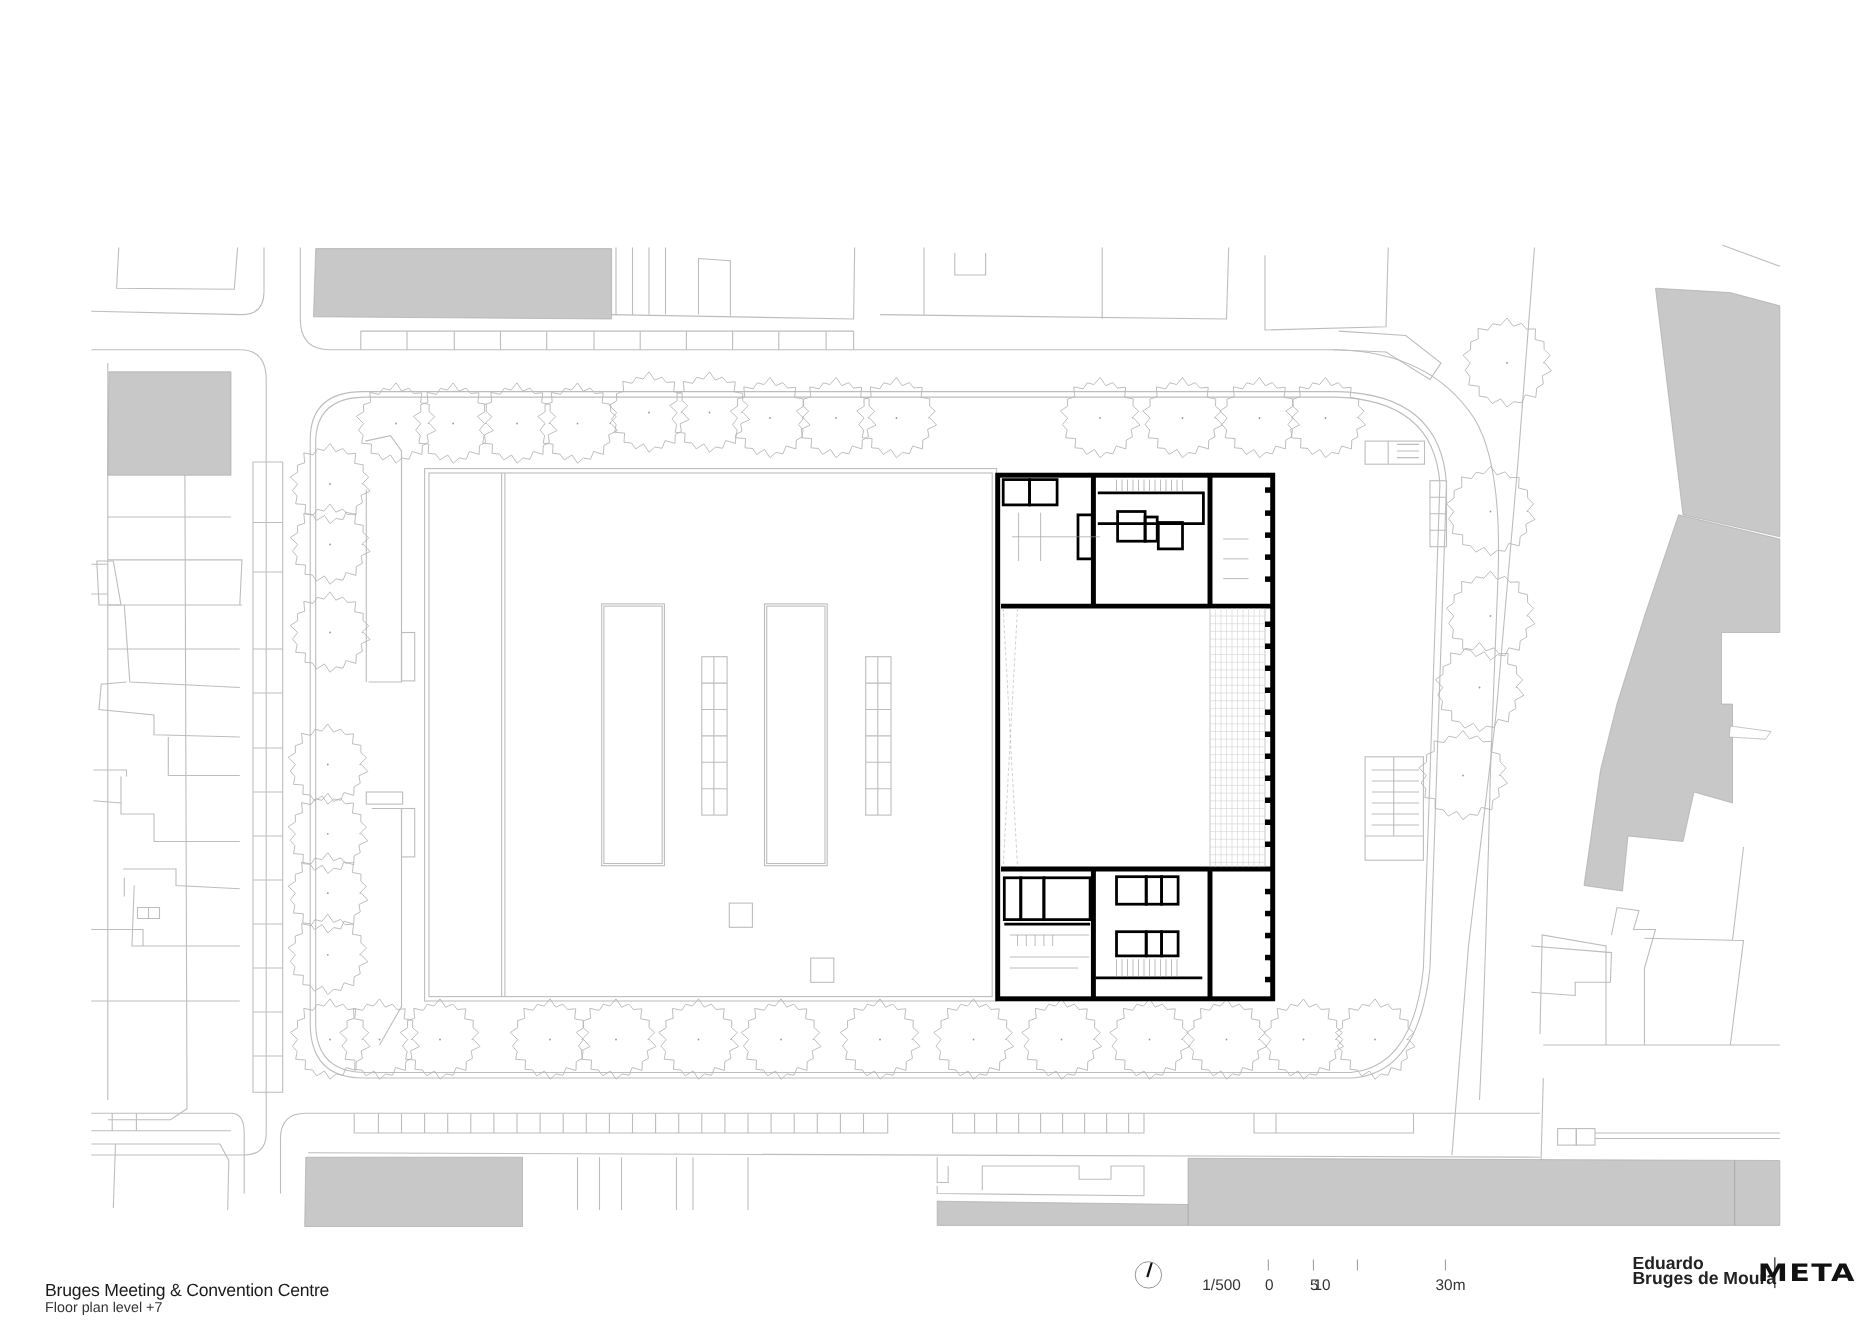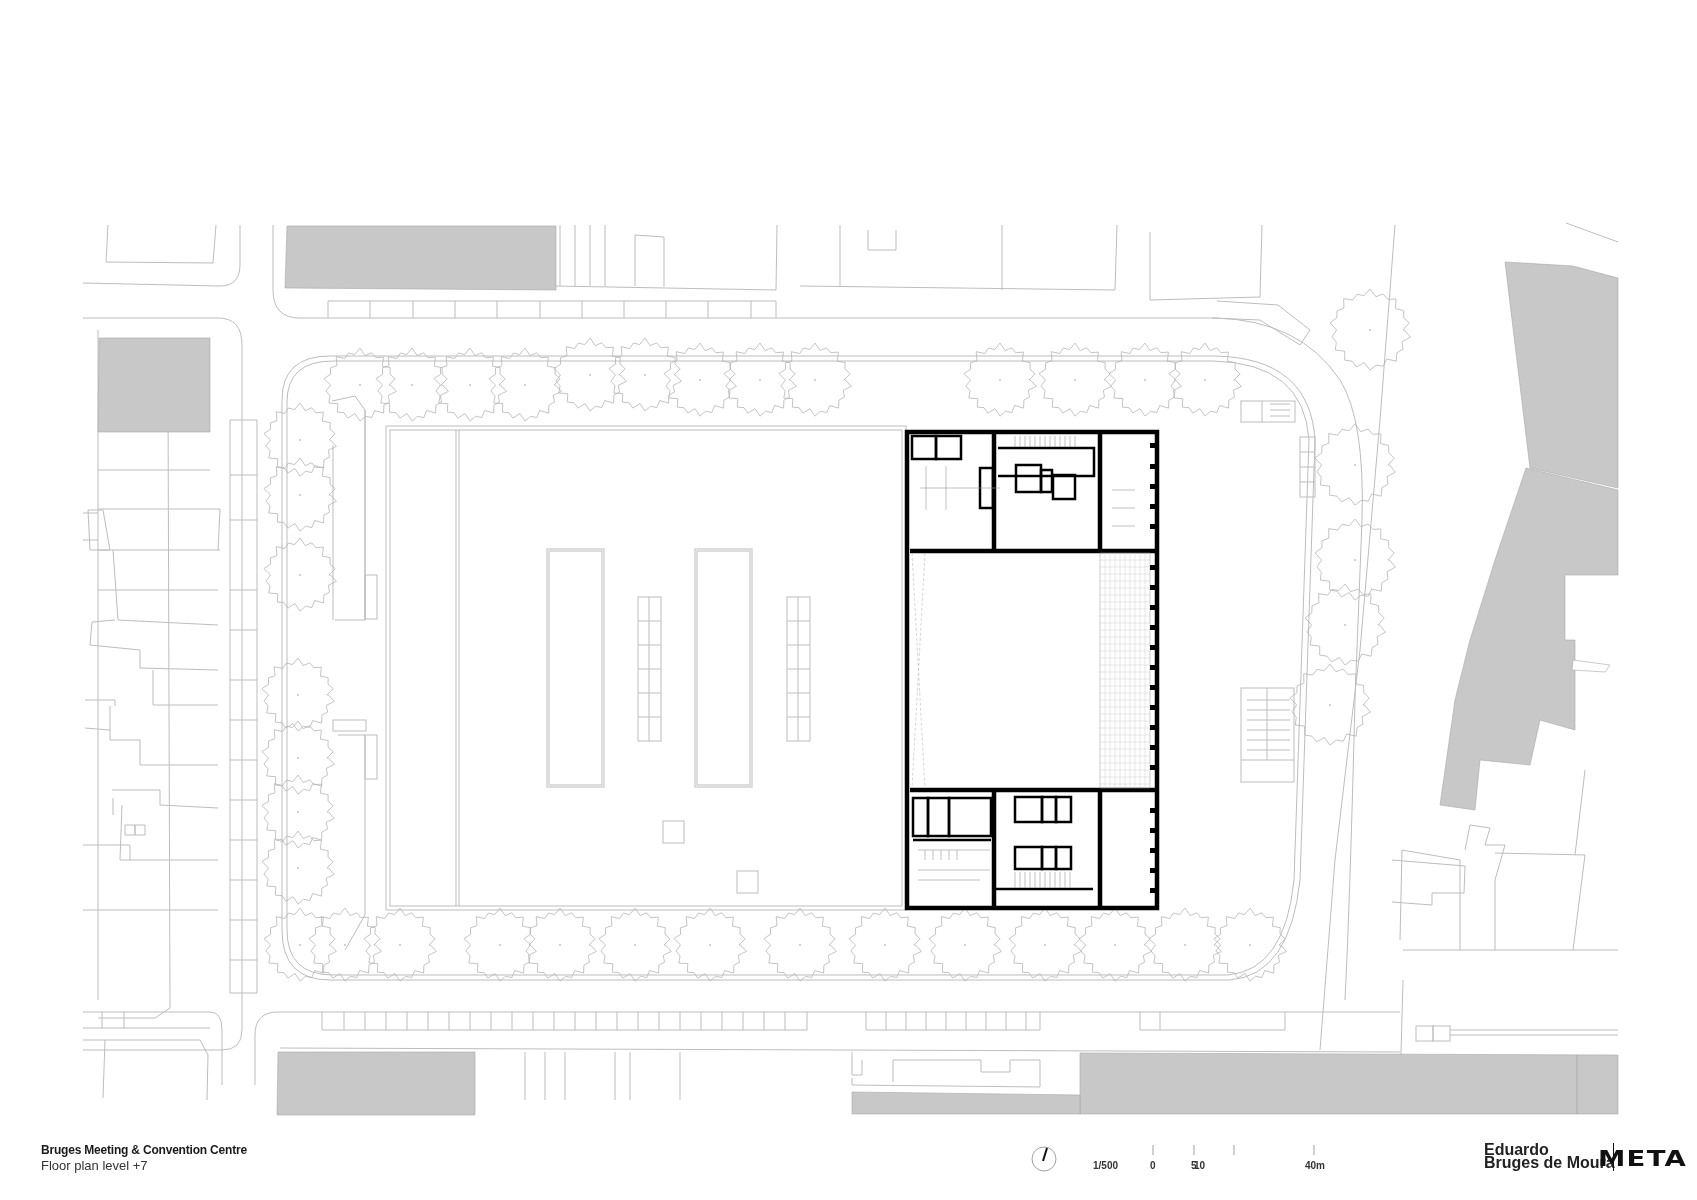--- a/index.html
+++ b/index.html
@@ -1,21 +1,21 @@
 <!DOCTYPE html>
 <html><head>
 <meta charset="utf-8">
 <style>
   html, body { margin:0; padding:0; background:#ffffff; }
   body { width:1697px; height:1200px; position:relative; overflow:hidden; font-family:"Liberation Sans", sans-serif; color:#1a1a1a; }
   #plan { position:absolute; left:0; top:0; width:1697px; height:1200px; }
   .title-block { position:absolute; left:41px; top:1143px; line-height:15px; }
-  .title-block .t1 { font-size:12px; font-weight:bold; letter-spacing:-0.2px; }
+  .title-block .t1 { font-size:16px; font-weight:normal; letter-spacing:-0.2px;margin-top:23px; }
   .title-block .t2 { font-size:13px; color:#333; }
-  .scale-lbl { position:absolute; top:1160px; font-size:10px; color:#333;font-weight:bold; }
+  .scale-lbl { position:absolute; top:1160px; font-size:14px; color:#333; }
   .credit { position:absolute; left:1484px; top:1143px; font-size:16px; font-weight:bold; line-height:13px; color:#222; }
   .logo { position:absolute; left:1598px; top:1146px; font-size:22px; font-weight:900; letter-spacing:1px; color:#111; font-family:"DejaVu Sans", sans-serif; transform:scaleX(1.25); transform-origin:left; }
   .logo-bar { position:absolute; left:1613px; top:1143px; width:1px; height:28px; background:#111; }
 </style>
 </head>
 <body>
 
 <svg id="plan" viewBox="0 0 1697 1200" xmlns="http://www.w3.org/2000/svg">
   <g fill="none" stroke="#bdbdbd" stroke-width="1">
 
@@ -259,20 +259,20 @@
 
 <div class="title-block">
   <div class="t1">Bruges Meeting &amp; Convention Centre</div>
   <div class="t2">Floor plan level +7</div>
 </div>
 
 <div class="scale-lbl" style="left:1093px">1/500</div>
 <div class="scale-lbl" style="left:1150px">0</div>
 <div class="scale-lbl" style="left:1191px">5</div>
 <div class="scale-lbl" style="left:1194px">10</div>
-<div class="scale-lbl" style="left:1305px">40m</div>
+<div class="scale-lbl" style="left:1305px">30m</div>
 
 <div class="credit">
   <div>Eduardo</div>
   <div>Bruges de Moura</div>
 </div>
 <div class="logo">META</div>
 <div class="logo-bar"></div>
 
 </body></html>

